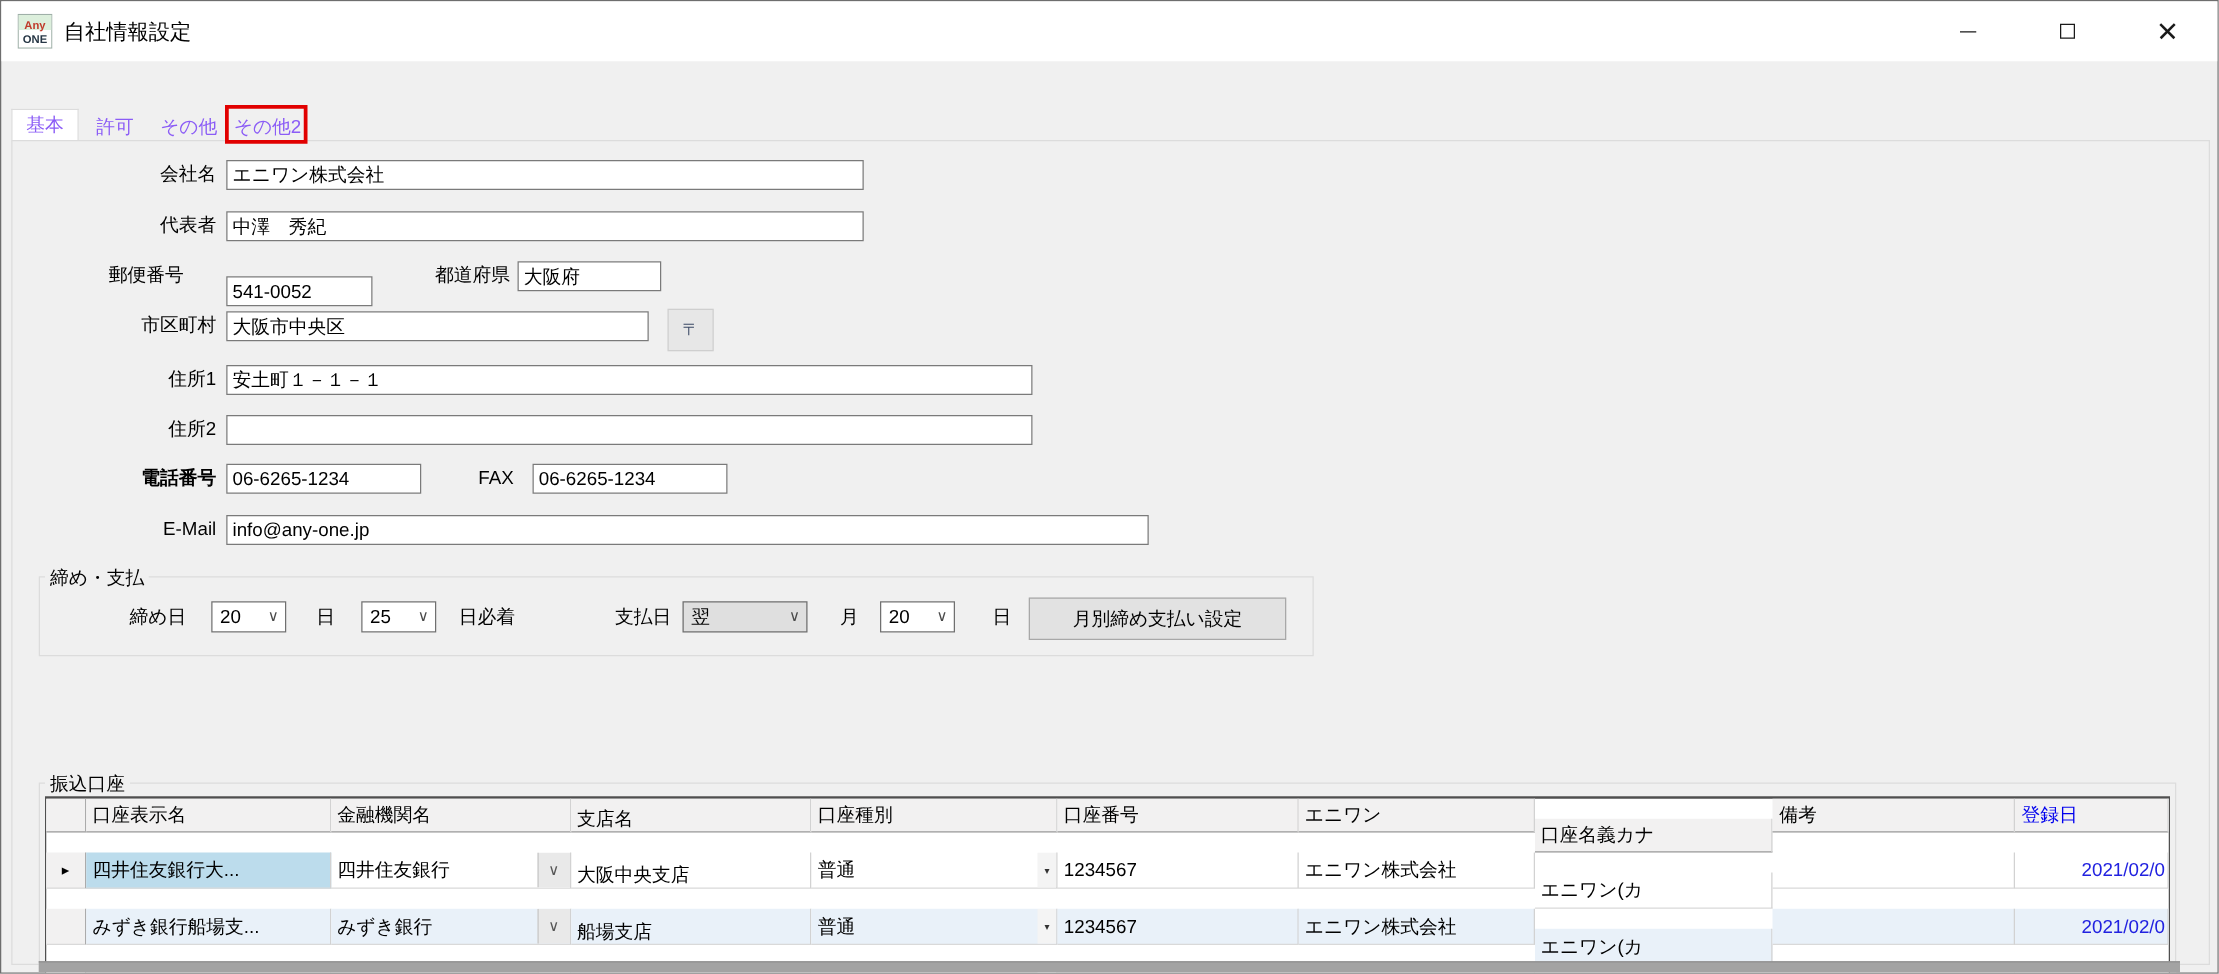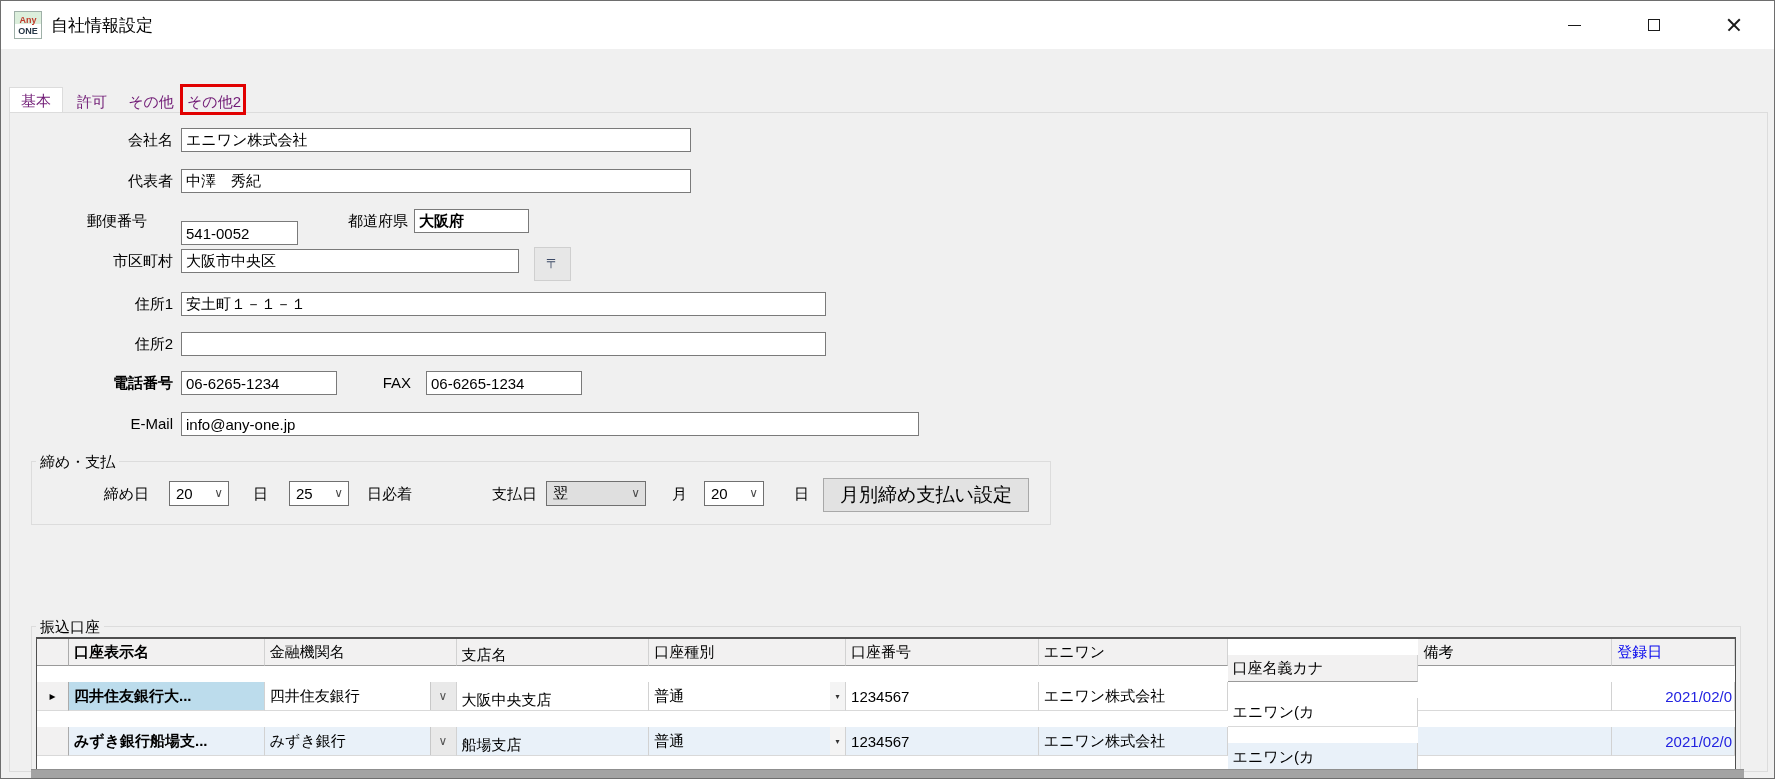--- a/index.html
+++ b/index.html
@@ -23,21 +23,21 @@
 
   
   .toolbar { position:absolute; left:0; top:48px; width:100%; height:40px; background:#f6f6f6; }
   .save-btn { position:absolute; left:6px; top:5px; height:30px; display:flex; align-items:center;
               gap:6px; padding:0 8px; color:#a3a3a3; font-size:16px; }
   .toolbar-sep { position:absolute; left:190px; top:52px; width:1px; height:32px; background:#e3e3e3; }
 
   
   .tabstrip { position:absolute; left:0; top:86px; width:100%; height:26px; }
   .tab { position:absolute; top:3px; height:23px; line-height:23px; text-align:center;
-         font-size:15px; color:#701a75; }
+         font-size:15px; color:#8b5cf6; }
   .tab.active { top:0; height:26px; line-height:26px; background:#ffffff;
                 border:1px solid #dcdcdc; border-bottom:none; }
   .red-box { position:absolute; left:179px; top:83px; width:66px; height:31px;
              border:3px solid #e10000; z-index:50; }
 
   .page-frame { position:absolute; left:8px; top:111px; width:1759px; height:660px;
                 border:1px solid #dcdcdc; background:#f0f0f0; }
 
   
   .flabel { position:absolute; font-size:15px; color:#000; text-align:right; height:20px; line-height:20px; }
@@ -49,35 +49,35 @@
 
   
   .groupbox { position:absolute; border:1px solid #dcdcdc; }
   .grouplabel { position:absolute; top:-9px; left:4px; background:#f0f0f0; padding:0 4px;
                 font-size:15px; color:#000; }
 
   .combo { position:absolute; height:25px; background:#fff; border:1px solid #707070;
            font-size:15px; display:flex; align-items:center; padding-left:6px; }
   .combo .arr { position:absolute; right:5px; top:4px; color:#4a4a4a; font-size:12px; }
   .combo.gray { background:#dfdfdf; }
-  .btn { position:absolute; background:#e2e2e2; border:1px solid #a8a8a8; font-size:19px;
+  .btn { position:absolute; background:#e2e2e2; border:1px solid #a8a8a8; font-size:15px;
          color:#000; display:flex; align-items:center; justify-content:center; }
 
   
   .grid { position:absolute; left:35px; top:636px; width:1700px; background:#fff;
           border:1px solid #4f4f4f; border-top:2px solid #4f4f4f; }
   .grow { display:flex; }
   .gcell { border-right:1px solid #d2d2d2; border-bottom:1px solid #d9d9d9; font-size:15px;
            display:flex; align-items:center; overflow:hidden; white-space:nowrap; }
   .gcell .txt { flex:1; padding:0 5px; overflow:hidden; }
   .ghead .gcell { background:#f2f1f1; border-bottom:1px solid #9a9a9a; height:27px; }
   .gdata .gcell { height:29px; }
   .rowhdr { background:#f2f1f1; border-right:1px solid #ababab; justify-content:center;
             color:#000; font-size:12px; }
-  .c0{width:32px;} .c1{width:196px;font-weight:bold;} .c2{width:192px;} .c3{width:193px;align-items:flex-end;} .c4{width:197px;}
+  .c0{width:32px;} .c1{width:196px;} .c2{width:192px;} .c3{width:193px;align-items:flex-end;} .c4{width:197px;}
   .c5{width:193px;} .c6{width:189px;} .c7{width:191px;margin-top:16px;} .c8{width:194px;} .c9{width:123px;}
   .row-alt .gcell { background:#e9f1f9; }
   .row-alt .rowhdr { background:#f2f1f1; }
   .sel-cell { background:#bcdcec !important; }
   .ddbtn { width:26px; align-self:stretch; border-left:1px solid #c8c8c8; background:#e9e9e9;
            display:flex; align-items:center; justify-content:center; color:#555; font-size:12px; }
   .tddbtn { width:15px; align-self:stretch; background:#f4f4f4; display:flex; align-items:center;
             justify-content:center; color:#333; font-size:8px; }
   .date-cell { color:#2222e0; justify-content:flex-end; }
   .date-cell .txt { text-align:right; padding-right:2px; }
@@ -125,21 +125,21 @@
 
   <div class="flabel" style="left:60px;top:129px;width:112px;">会社名</div>
   <input class="tbox" style="left: 180px; top: 127px; width: 510px;" value="エニワン株式会社">
 
   <div class="flabel" style="left:60px;top:170px;width:112px;">代表者</div>
   <input class="tbox" style="left: 180px; top: 168px; width: 510px;" value="中澤　秀紀">
 
   <div class="flabel" style="left:60px;top:210px;width:112px;text-align:center;">郵便番号</div>
   <input class="tbox" style="left: 180px; top: 220px; width: 117px;" value="541-0052">
   <div class="flabel" style="left:320px;top:210px;width:87px;">都道府県</div>
-  <input class="tbox" style="left: 413px; top: 208px; width: 115px; font-weight: bold;" value="大阪府">
+  <input class="tbox" style="left: 413px; top: 208px; width: 115px;" value="大阪府">
 
   <div class="flabel" style="left:60px;top:250px;width:112px;">市区町村</div>
   <input class="tbox" style="left: 180px; top: 248px; width: 338px;" value="大阪市中央区">
   <div class="postal-btn">
     <span>〒</span>
   </div>
 
   <div class="flabel" style="left:60px;top:293px;width:112px;">住所1</div>
   <input class="tbox" style="left: 180px; top: 291px; width: 645px;" value="安土町１－１－１">
 

